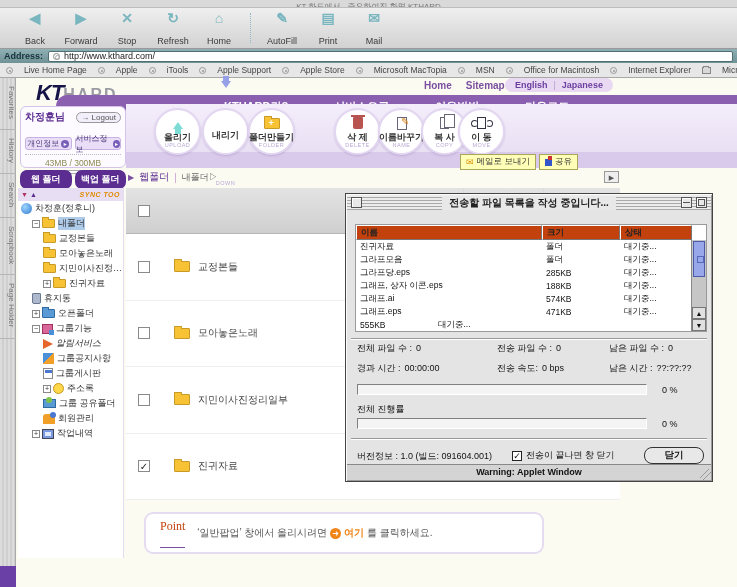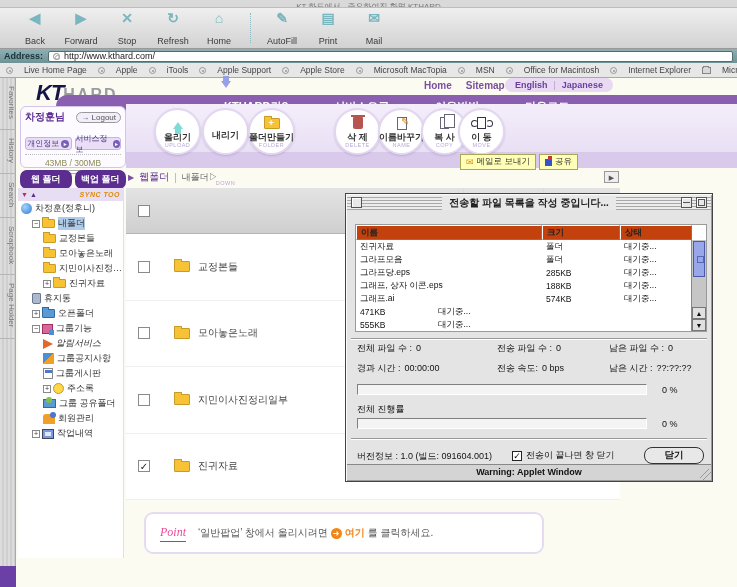--- a/index.html
+++ b/index.html
@@ -130,21 +130,21 @@
   .sortwrap .tri{color:#3366cc}.sortwrap .nm{color:#e04040;letter-spacing:2px}
   .vline{position:absolute;top:0;bottom:0;width:1px;background:#dcdcdc}
   .mrow{flex:1;display:flex;align-items:center;border-bottom:1px solid #efefef;position:relative}
   .mrow .cb{margin-left:12px}
   .mrow .cssfolder{margin-left:24px}
   .mrow .nm{font-size:10px;color:#444;margin-left:8px}
   .cb{width:12px;height:12px;border:1px solid #8a8a8a;background:#fff;font-size:10px;line-height:11px;text-align:center;color:#222;cursor:pointer;flex:none}
 
   
   .pointbox{position:absolute;left:144px;top:512px;width:400px;height:42px;background:#fff;border:2px solid #e6dcf2;border-radius:9px;display:flex;align-items:center;padding:0 14px;gap:12px}
-  .pointlab{font-family:"Liberation Serif",serif;font-style:italic;font-size:12px;color:#ec4899;border-bottom:1px solid #7a4fa0;padding-bottom:1px}
+  .pointlab{font-family:"Liberation Serif",serif;font-size:12px;color:#c2410c;border-bottom:1px solid #7a4fa0;padding-bottom:13px}
   .pointtext{font-size:10px;color:#555;display:flex;align-items:center;gap:3px}
   .oarr{width:11px;height:11px;border-radius:50%;background:#f08519;color:#fff;font-size:8px;line-height:11px;text-align:center}
   .olink{color:#f08519;font-weight:bold;cursor:pointer}
 
   
   .dialog{position:absolute;left:345px;top:193px;width:368px;height:289px;background:#e4e4e4;border:1px solid #444;box-shadow:inset 1px 1px 0 #fafafa,inset -1px -1px 0 #9a9a9a}
   .dlg-titlebar{position:relative;height:15px;margin:1px;background:repeating-linear-gradient(to bottom,#ececec 0 2px,#a8a8a8 2px 3px);display:flex;align-items:center;justify-content:center}
   .dlg-title{background:#e8e8e8;padding:0 7px;font-size:10px;font-weight:bold;color:#222}
   .macbox{position:absolute;top:2px;width:11px;height:11px;background:#e8e8e8;border:1px solid #555;box-shadow:inset 1px 1px 0 #fff;cursor:pointer}
   .boxclose{left:4px}
@@ -561,20 +561,21 @@
               <span class="lc-name">그래프, 상자 이콘.eps</span>
               <span class="lc-size">188KB</span>
               <span class="lc-status">대기중...</span>
             </div>
             <div class="lrow">
               <span class="lc-name">그래프.ai</span>
               <span class="lc-size">574KB</span>
               <span class="lc-status">대기중...</span>
             </div>
             <div class="lrow">
+              <span class="lc-name">그래프.eps</span>
               <span class="lc-size">471KB</span>
               <span class="lc-status">대기중...</span>
             </div>
             <div class="lrow">
               <span class="lc-size">555KB</span>
               <span class="lc-status">대기중...</span>
             </div>
           </div>
         <div class="vscroll">
           <span class="vthumb"></span>

